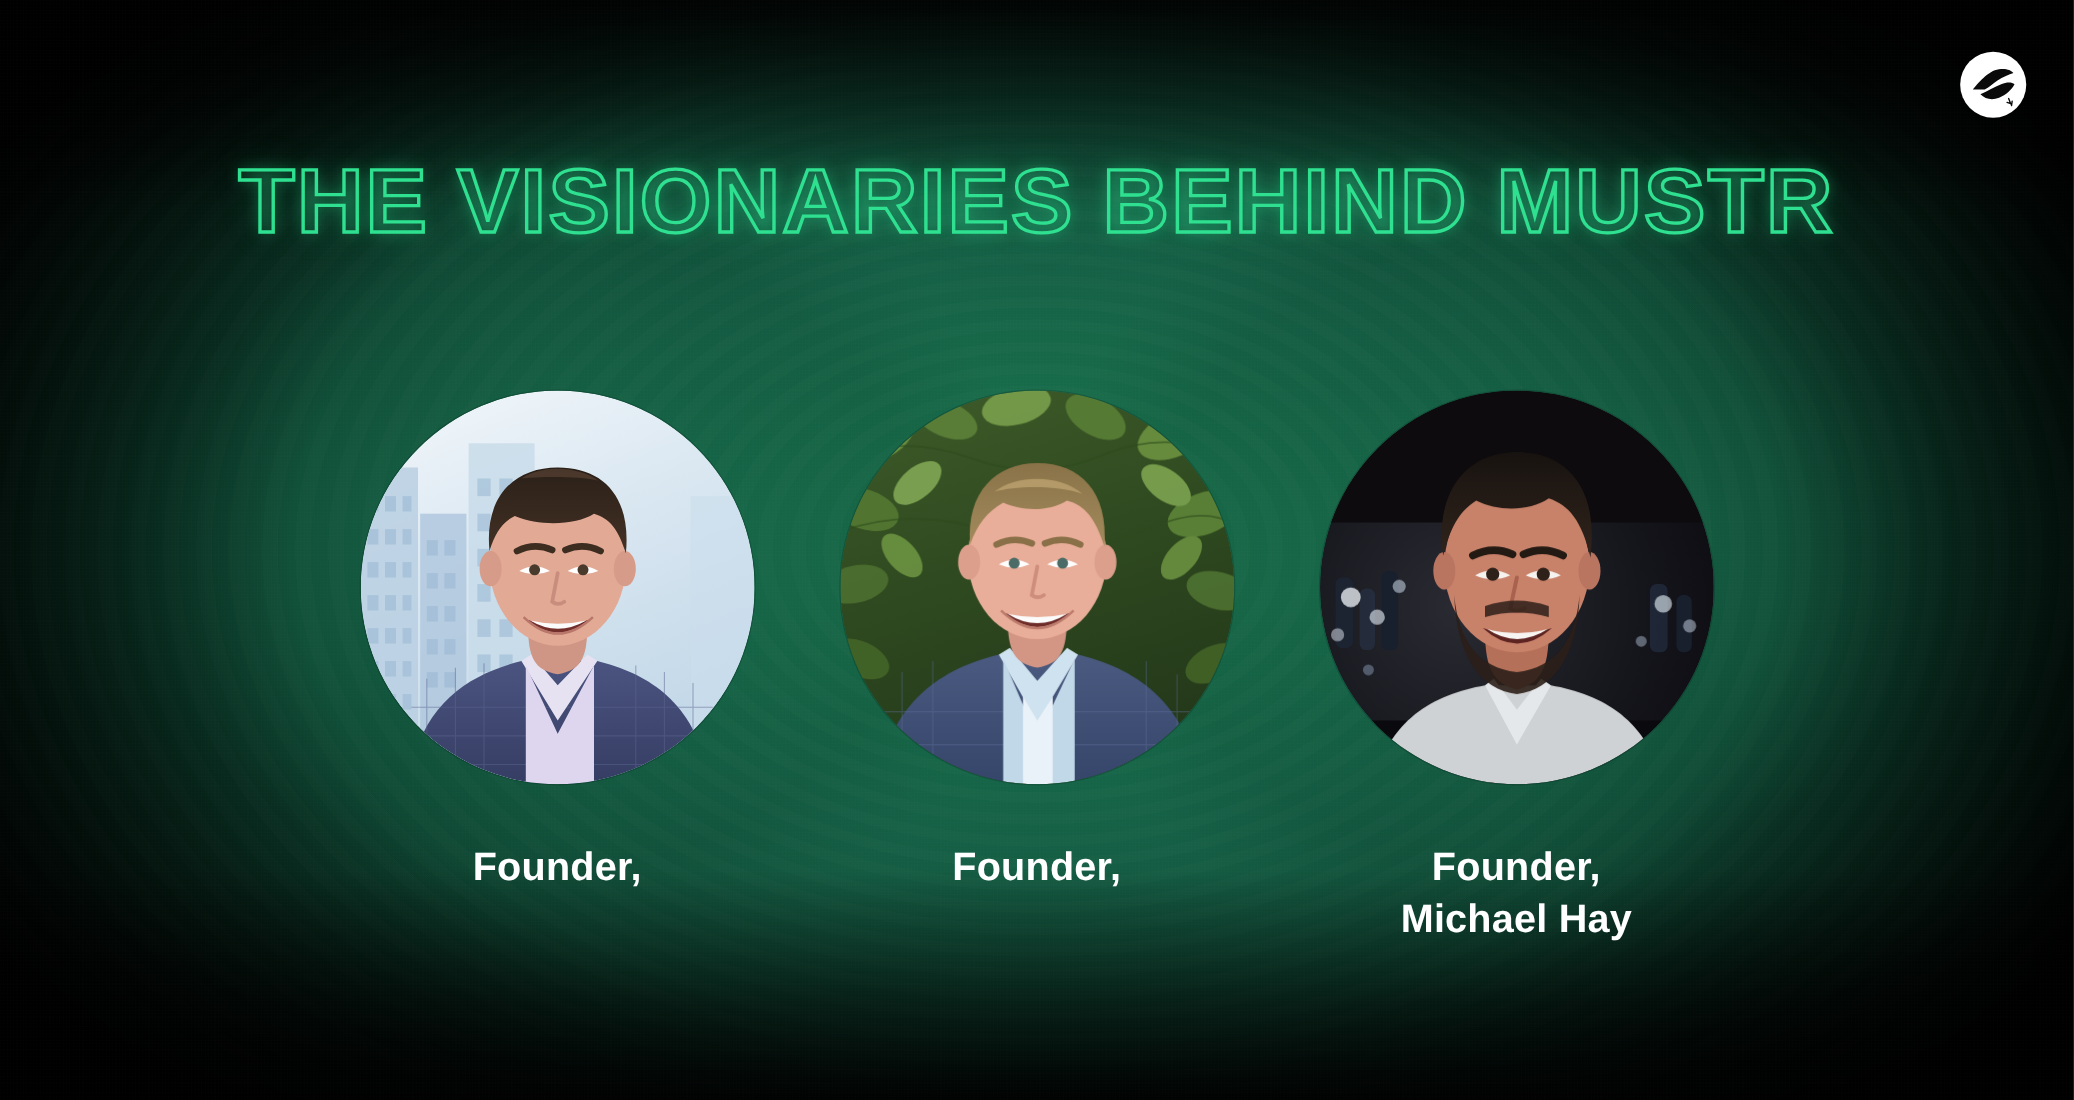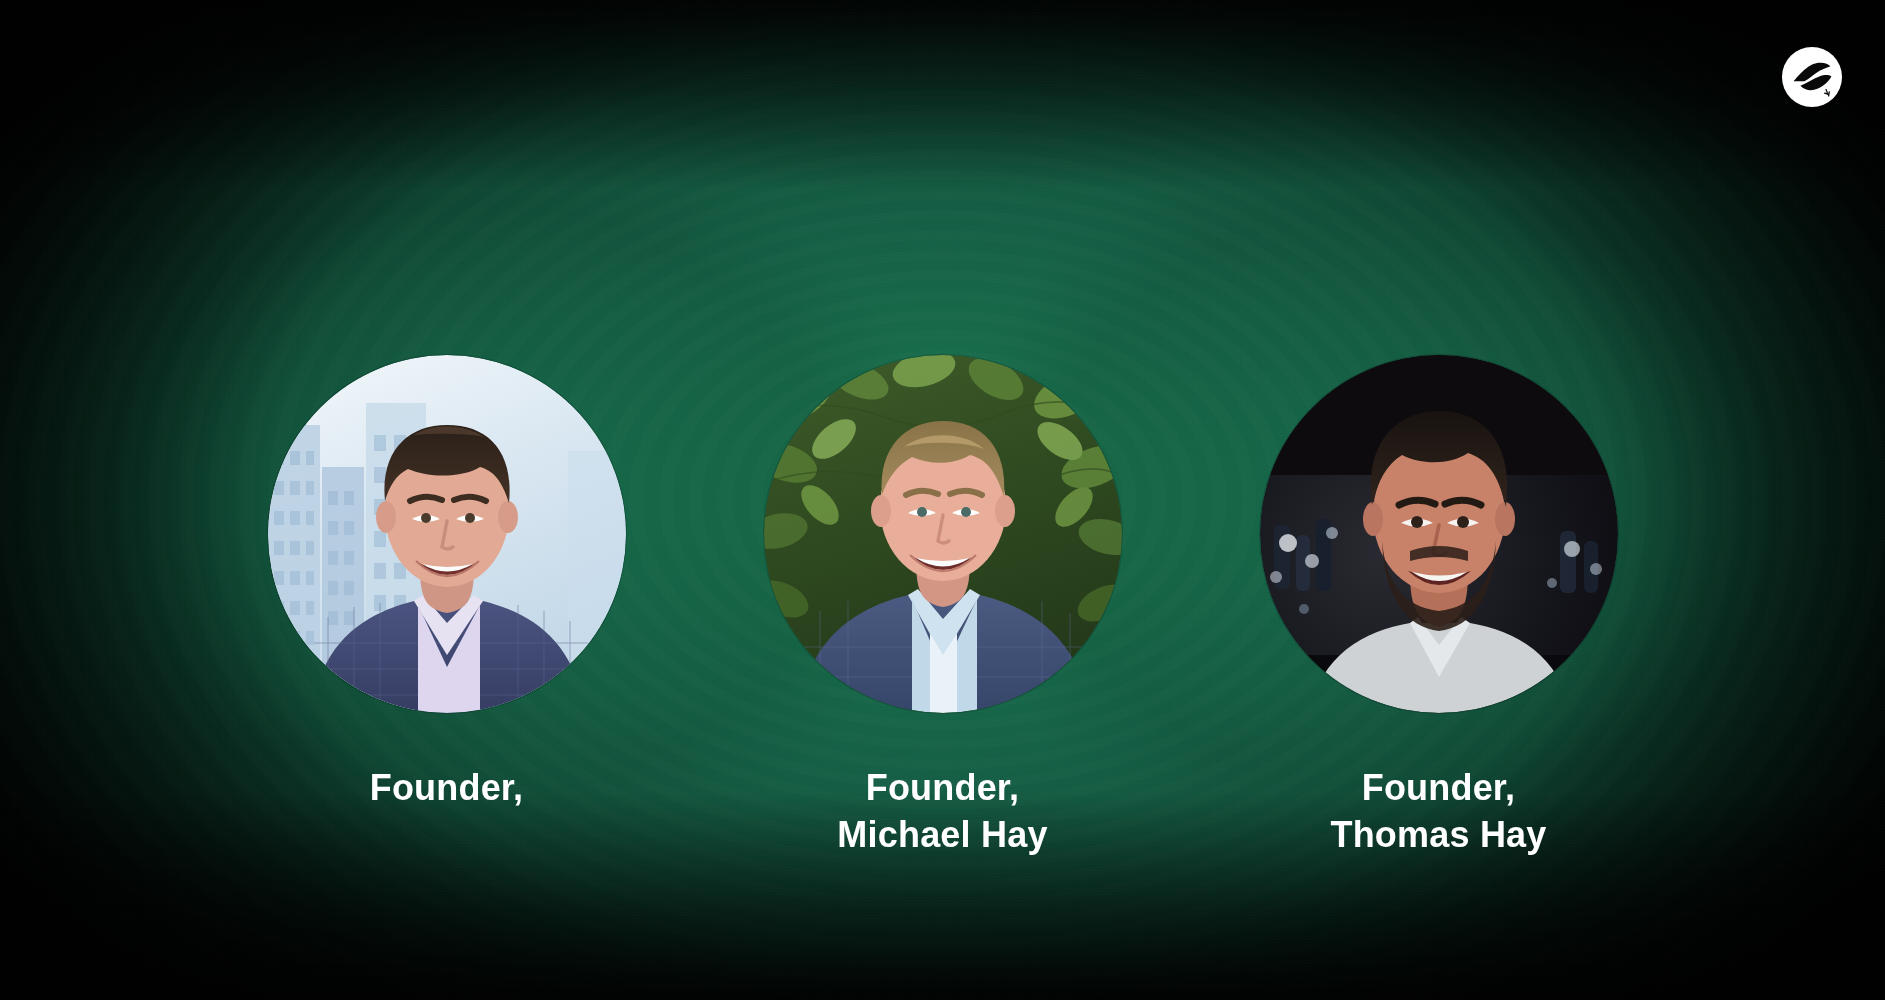--- a/index.html
+++ b/index.html
@@ -113,21 +113,21 @@
       0 0 14px rgba(46,224,143,.35),
       0 0 34px rgba(46,224,143,.18);
     white-space:nowrap;
   }
 
   
   .people{
     position:absolute;
     top:355px; left:0; right:0;
     display:flex; justify-content:center; align-items:flex-start;
-    gap:116px;
+    gap:56px;
     z-index:20;
   }
   .person{ width:380px; text-align:center; }
 
   .avatar{
     width:358px; height:358px;
     margin:0 auto;
     border-radius:50%;
     overflow:hidden;
     position:relative;
@@ -163,20 +163,23 @@
   <div class="logo">
     <svg viewBox="0 0 64 64" aria-hidden="true">
       <circle cx="32" cy="32" r="31" fill="#ffffff"></circle>
       <path d="M13 36.5 C13 36.5 24 22 33.5 18.5 C41 15.8 48.5 17.5 51 21 C47 22.5 41 24.5 36 28 C31.5 31 28 34.5 24 36.5 Z" fill="#0a0a0a"></path>
       <path d="M20 41 C27 38 33 34 39.5 31.5 C45 29.4 49.5 29.6 52 31.5 C49.5 36.5 44 41.5 37.5 44.2 C31 46.9 24.5 45.6 20 41 Z" fill="#0a0a0a"></path>
       <path d="M33.5 22.8 l8.5 -1.6 M35.5 20.8 l5.5 1.2 M34.5 24.8 l5.5 -0.6" stroke="#0a0a0a" stroke-width="1.3" fill="none" stroke-linecap="round"></path>
       <path d="M46.5 45 l2 5.2 M45 48.6 l4.2 1.4 M49.8 47.4 l-0.6 4.2" stroke="#0a0a0a" stroke-width="1.3" fill="none" stroke-linecap="round"></path>
     </svg>
   </div>
 
+  <div class="headline-wrap">
+    <h1 class="headline">THE VISIONARIES BEHIND MUSTR</h1>
+  </div>
 
   <div class="people">
 
     <div class="person">
       <div class="avatar">
         <svg viewBox="0 0 358 358" preserveAspectRatio="xMidYMid slice" aria-hidden="true">
           <defs>
             <clipPath id="c1">
                 <circle cx="179" cy="179" r="179"></circle>
               </clipPath>
@@ -365,21 +368,20 @@
             <path d="M179 160 L174 186 Q179 190 185 186" stroke="#cd8e7c" stroke-width="3.4" fill="none" stroke-linecap="round"></path>
 
             <path d="M148 202 Q179 228 210 202 Q179 212 148 202 Z" fill="#6f2d2a"></path>
             <path d="M152 203 Q179 220 206 203 Q179 209 152 203 Z" fill="#fbfbfb"></path>
             <path d="M146 200 Q179 232 212 200" stroke="#bd7c6d" stroke-width="2.2" fill="none"></path>
           </g>
         </svg>
       </div>
       <div class="person-caption">
         <span class="caption-line">Founder,</span>
-        <span class="caption-line">Michael Hay</span>
       </div>
     </div>
 
     <div class="person">
       <div class="avatar">
         <svg viewBox="0 0 358 358" preserveAspectRatio="xMidYMid slice" aria-hidden="true">
           <defs>
             <clipPath id="c3">
                 <circle cx="179" cy="179" r="179"></circle>
               </clipPath>
@@ -440,18 +442,18 @@
             <path d="M122 186 C124 242 146 272 179 276 C212 272 234 242 236 186 C232 228 214 252 179 256 C144 252 126 228 122 186 Z" fill="#2b1f18" opacity=".9"></path>
             <path d="M150 196 Q179 186 208 196 L208 206 Q179 198 150 206 Z" fill="#2b1f18" opacity=".85"></path>
 
             <path d="M148 216 Q179 244 211 216 Q179 226 148 216 Z" fill="#5e2422"></path>
             <path d="M152 217 Q179 235 207 217 Q179 224 152 217 Z" fill="#f7f5f2"></path>
           </g>
         </svg>
       </div>
       <div class="person-caption">
         <span class="caption-line">Founder,</span>
-        <span class="caption-line">Thomas Hay</span>
+        <span class="caption-line">Michael Hay</span>
       </div>
     </div>
 
   </div>
 </div>
 
 </body></html>

